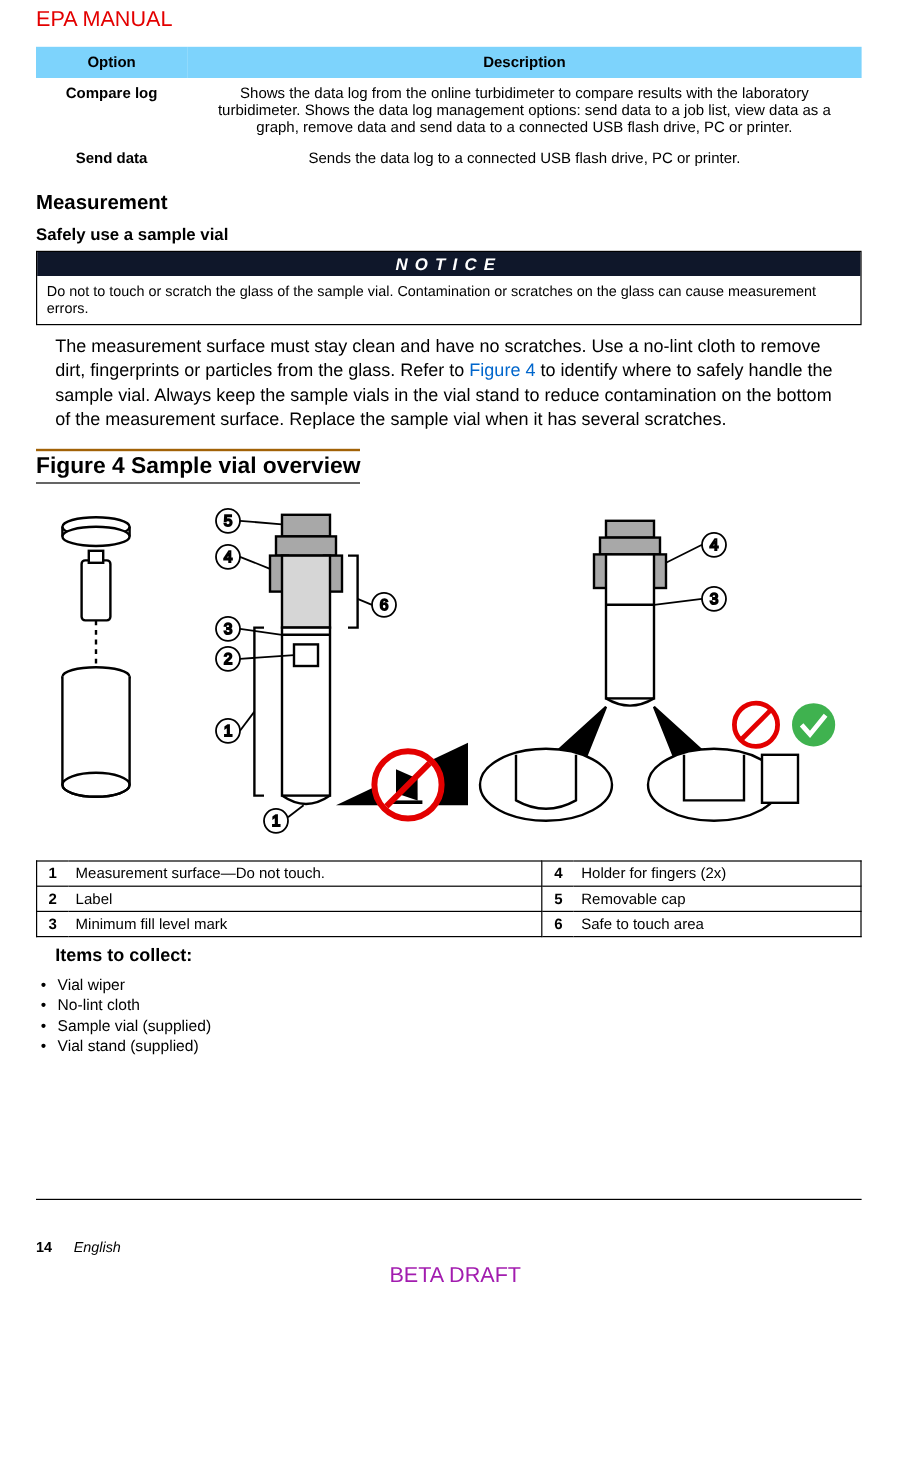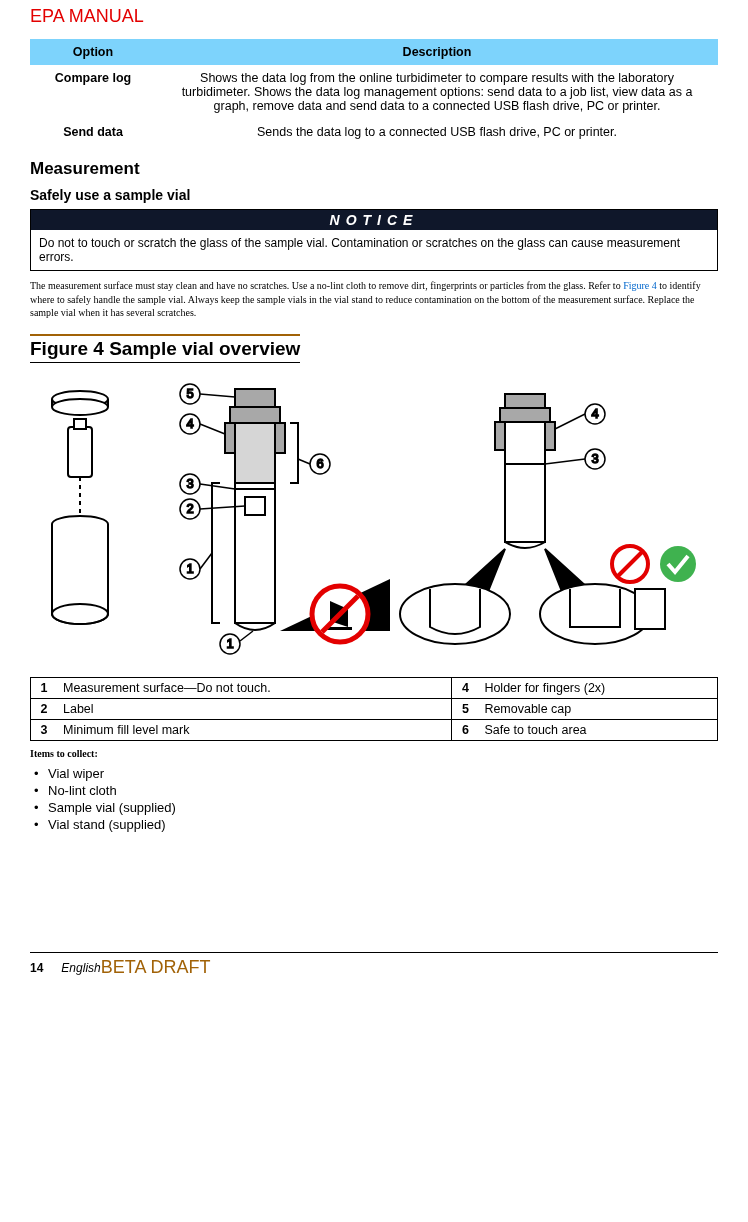--- a/index.html
+++ b/index.html
@@ -65,24 +65,23 @@
     font-weight: bold;
     letter-spacing: 6px;
     padding: 2px 0;
     font-size: 14px;
   }
   .notice-body {
     padding: 6px 8px;
     font-size: 12px;
   }
   .body-text {
-    font-size: 10px;
+    font-size: 15px;
     line-height: 1.35;
-    margin: 6px 0;
-    font-family: Liberation Serif, serif;
+    margin: 6px 16px;
   }
   .body-text .link {
     color: #0066cc;
   }
   .fig-caption {
     border-top: 2px solid #a16207;
     border-bottom: 1px solid #000;
     display: inline-block;
     font-weight: bold;
     padding: 2px 0;
@@ -143,23 +142,25 @@
   }
   .footer .pg {
     font-weight: bold;
     margin-right: 18px;
   }
   .footer .lang {
     font-style: italic;
   }
   .footer .draft {
     flex: 1;
-    color: #a16207;
+    text-align: center;
+    color: #a21caf;
     font-size: 18px;
     font-weight: normal;
+    margin-top: 48px;
   }
   .callout {
     font-size: 13px;
     text-anchor: middle;
   }
 </style>
 </head>
 <body>
 
 <div class="page">

